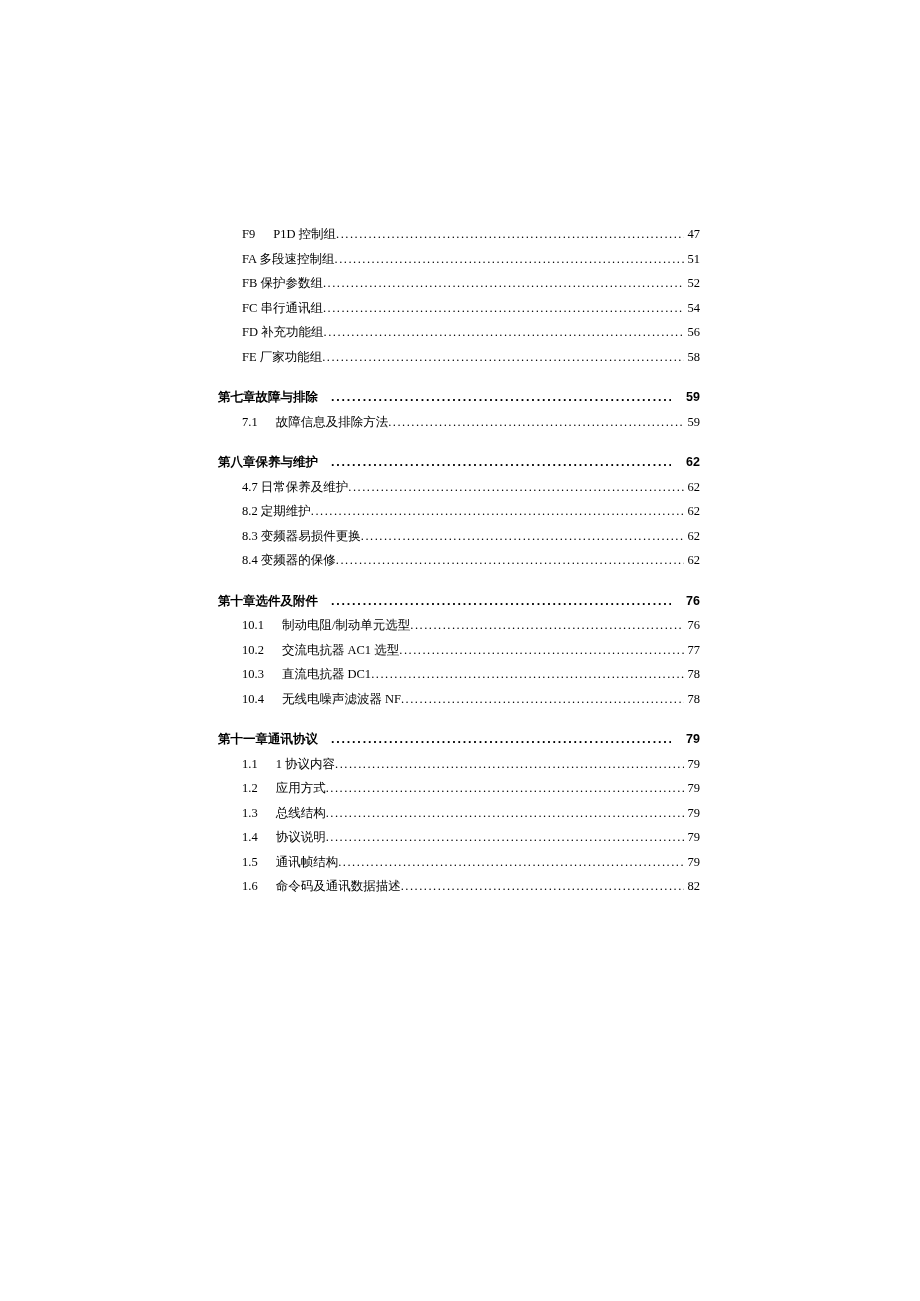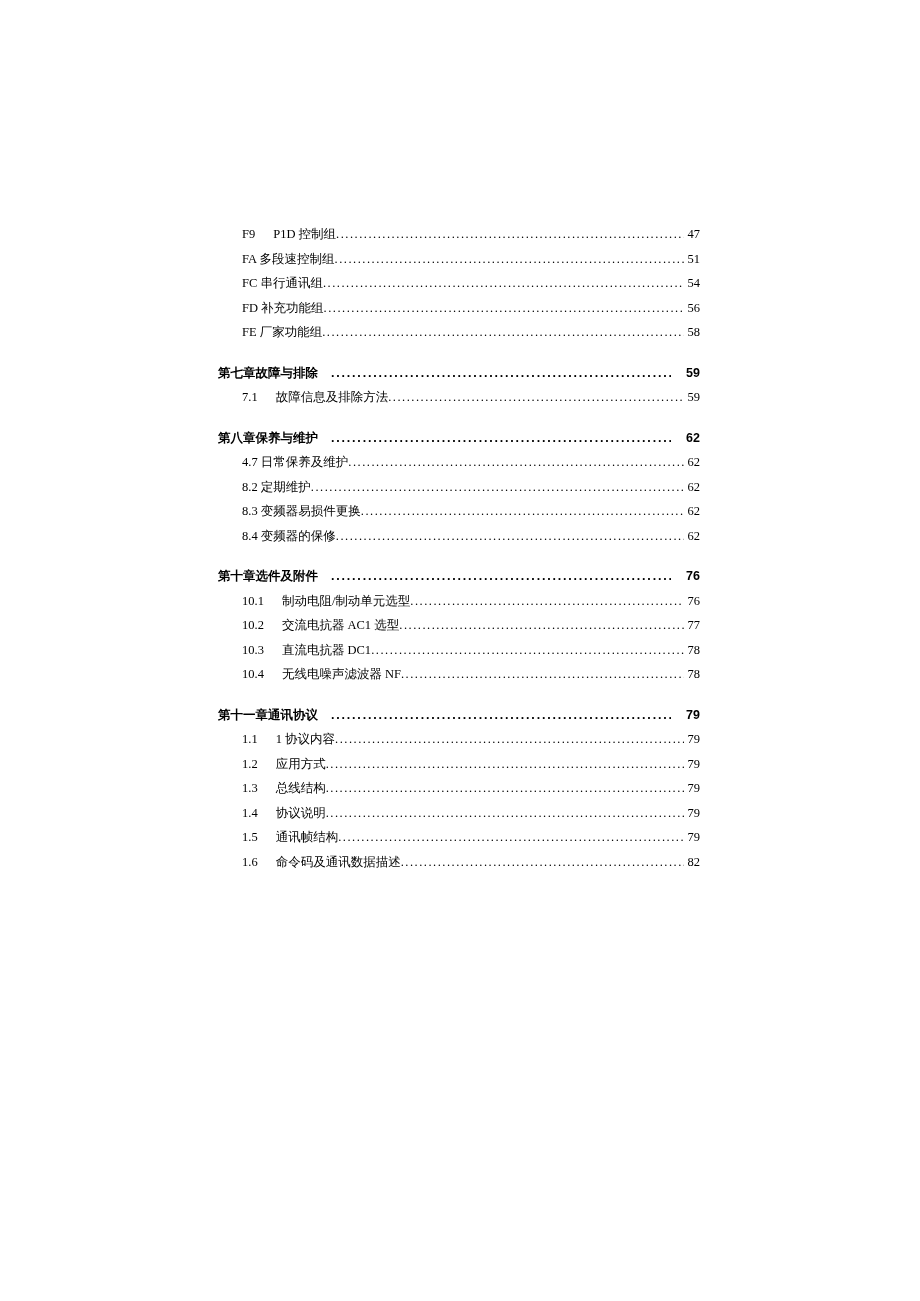--- a/index.html
+++ b/index.html
@@ -66,20 +66,25 @@
       <span class="toc-title">P1D 控制组 </span>
       <span class="toc-leader"></span>
       <span class="toc-page"> 47</span>
     </div>
     <div class="toc-row sub">
       <span class="toc-title">FA 多段速控制组 </span>
       <span class="toc-leader"></span>
       <span class="toc-page"> 51</span>
     </div>
     <div class="toc-row sub">
+      <span class="toc-title">FB 保护参数组 </span>
+      <span class="toc-leader"></span>
+      <span class="toc-page"> 52</span>
+    </div>
+    <div class="toc-row sub">
       <span class="toc-title">FC 串行通讯组 </span>
       <span class="toc-leader"></span>
       <span class="toc-page"> 54</span>
     </div>
     <div class="toc-row sub">
       <span class="toc-title">FD 补充功能组 </span>
       <span class="toc-leader"></span>
       <span class="toc-page"> 56</span>
     </div>
     <div class="toc-row sub">

